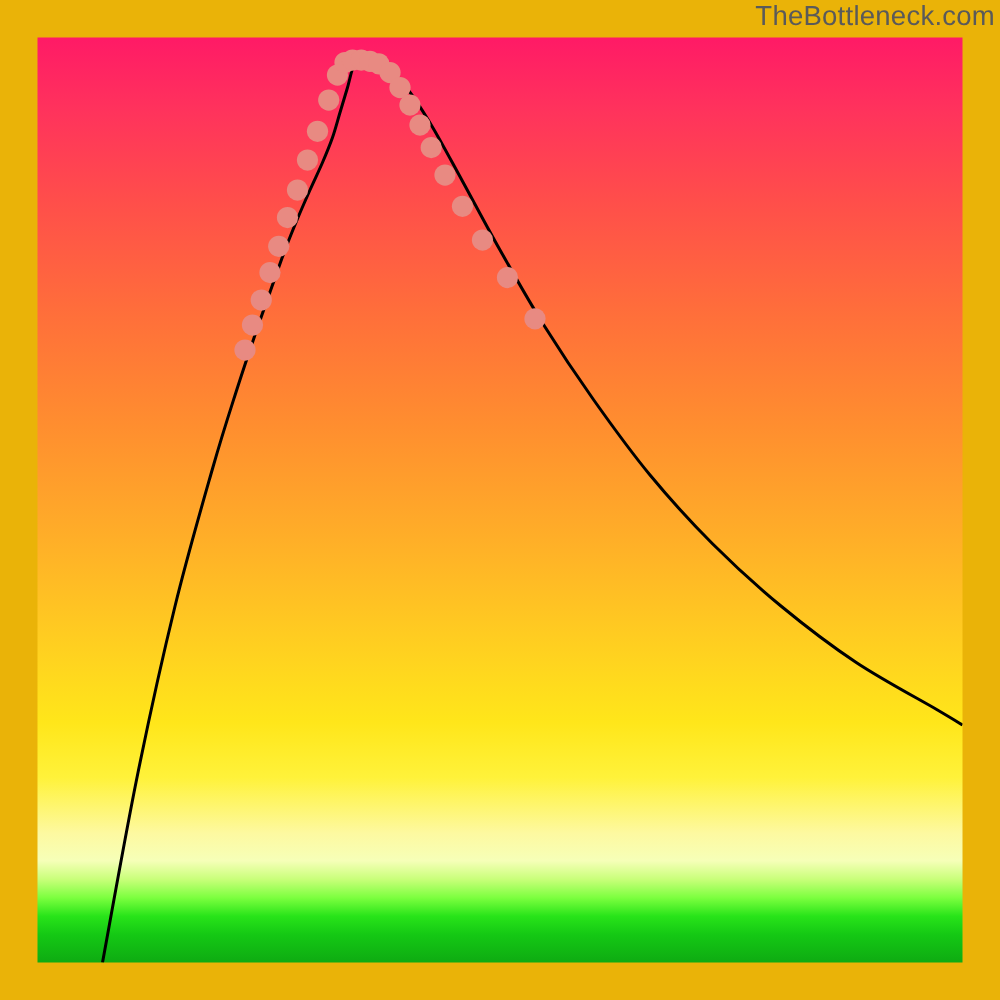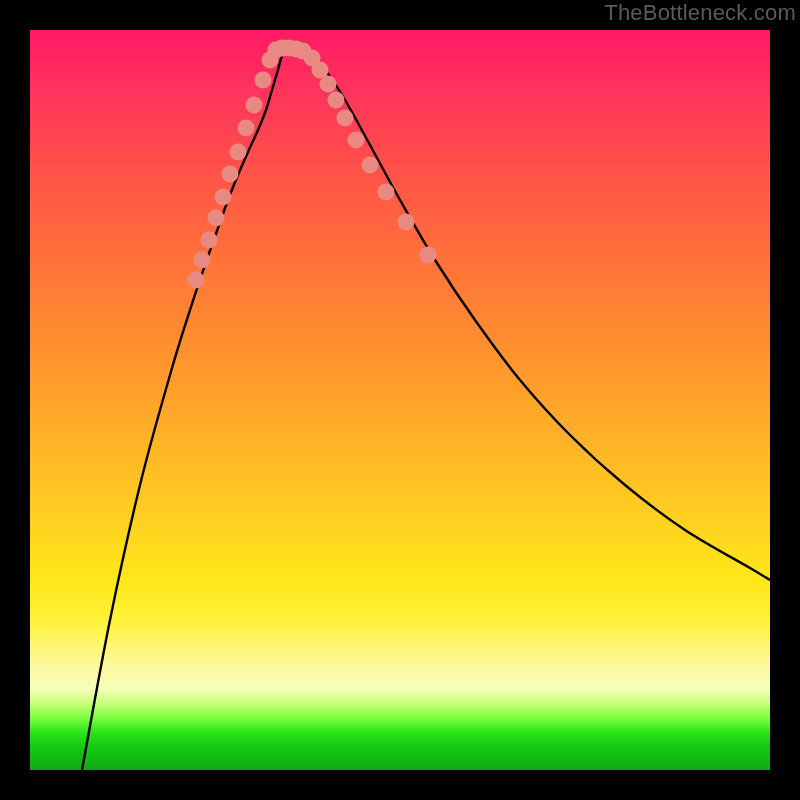--- a/index.html
+++ b/index.html
@@ -6,21 +6,21 @@
     margin: 0;
     padding: 0;
     width: 800px;
     height: 800px;
     overflow: hidden;
     font-family: Arial, Helvetica, sans-serif;
   }
   .frame {
     width: 800px;
     height: 800px;
-    background: #000000;
+    background: #eab308;
     position: relative;
   }
   .plot {
     position: absolute;
     left: 30px;
     top: 30px;
     width: 740px;
     height: 740px;
     
     background: linear-gradient(

